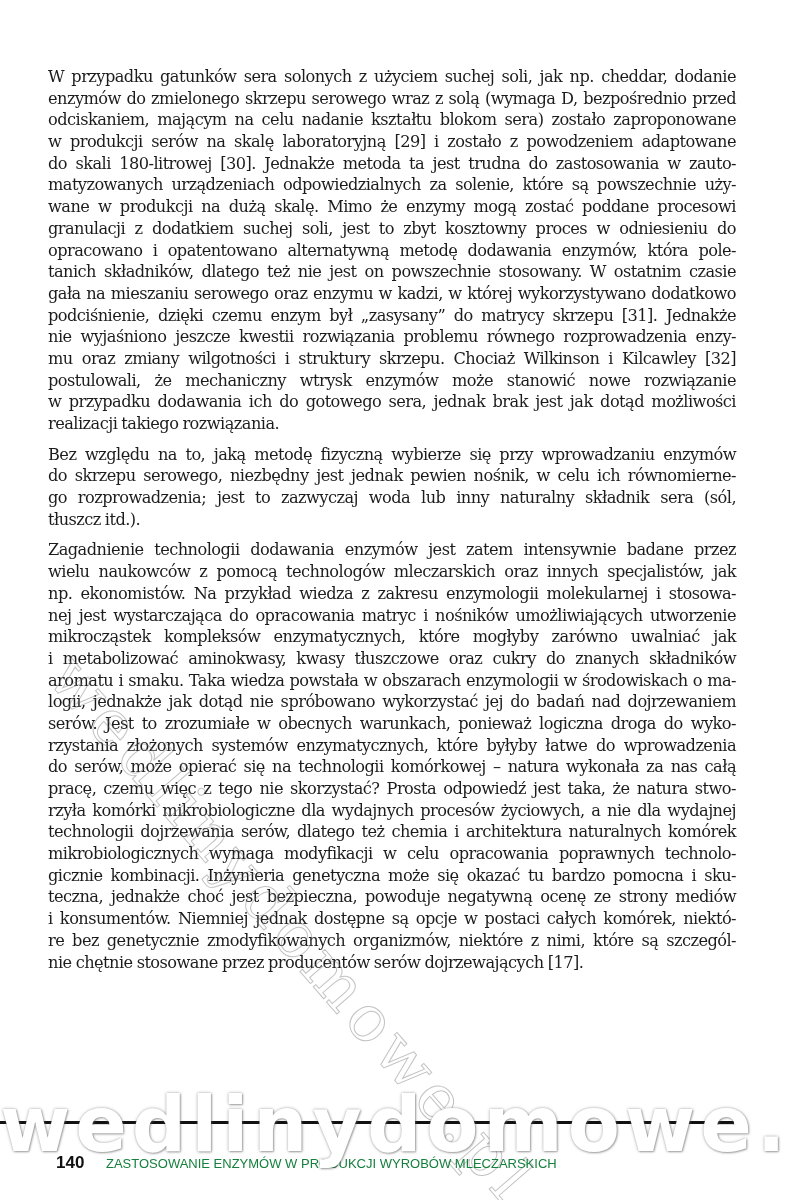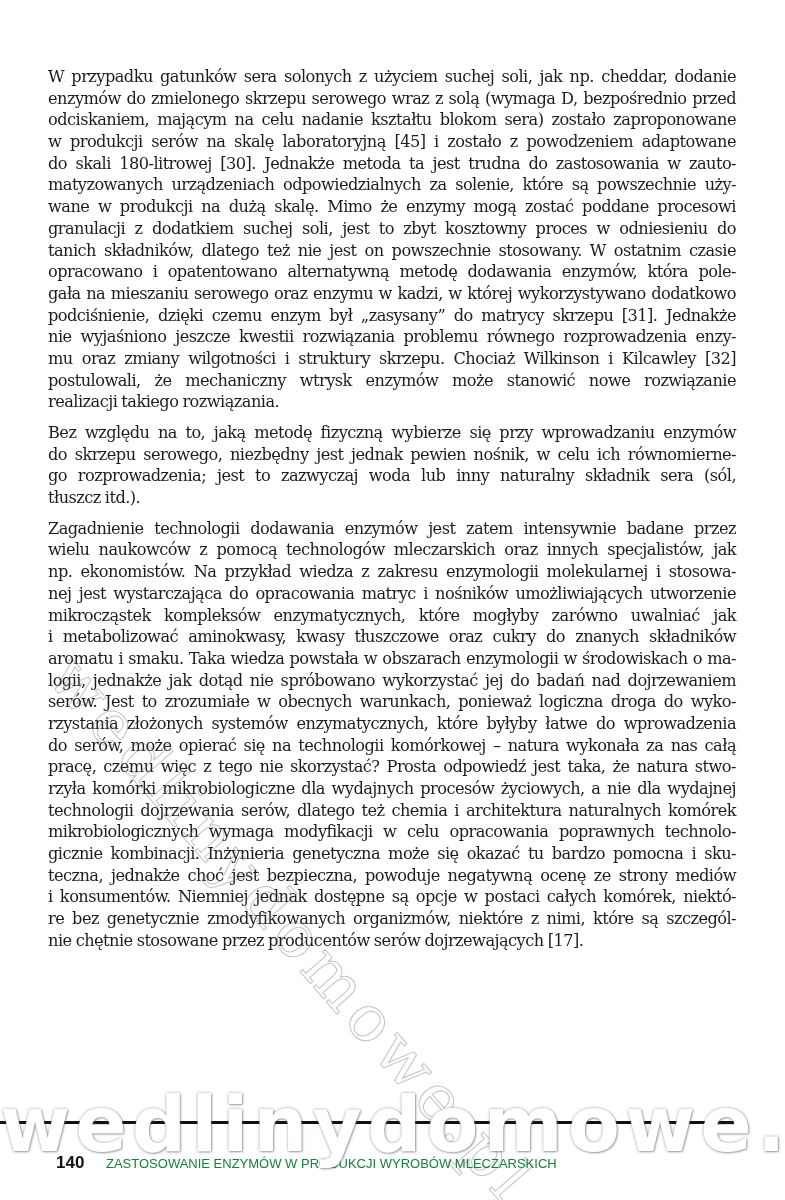--- a/index.html
+++ b/index.html
@@ -48,32 +48,33 @@
 </head>
 <body>
 
 <div class="page">
 
   <div class="text-block">
     <div class="para">
         <span class="line">W przypadku gatunków sera solonych z użyciem suchej soli, jak np. cheddar, dodanie</span>
         <span class="line">enzymów do zmielonego skrzepu serowego wraz z solą (wymaga D, bezpośrednio przed</span>
         <span class="line">odciskaniem, mającym na celu nadanie kształtu blokom sera) zostało zaproponowane</span>
-        <span class="line">w produkcji serów na skalę laboratoryjną [45] i zostało z powodzeniem adaptowane</span>
+        <span class="line">w produkcji serów na skalę laboratoryjną [29] i zostało z powodzeniem adaptowane</span>
         <span class="line">do skali 180-litrowej [30]. Jednakże metoda ta jest trudna do zastosowania w zauto-</span>
         <span class="line">matyzowanych urządzeniach odpowiedzialnych za solenie, które są powszechnie uży-</span>
         <span class="line">wane w produkcji na dużą skalę. Mimo że enzymy mogą zostać poddane procesowi</span>
         <span class="line">granulacji z dodatkiem suchej soli, jest to zbyt kosztowny proces w odniesieniu do</span>
+        <span class="line">opracowano i opatentowano alternatywną metodę dodawania enzymów, która pole-</span>
         <span class="line">tanich składników, dlatego też nie jest on powszechnie stosowany. W ostatnim czasie</span>
-        <span class="line">opracowano i opatentowano alternatywną metodę dodawania enzymów, która pole-</span>
         <span class="line">gała na mieszaniu serowego oraz enzymu w kadzi, w której wykorzystywano dodatkowo</span>
         <span class="line">podciśnienie, dzięki czemu enzym był „zasysany” do matrycy skrzepu [31]. Jednakże</span>
         <span class="line">nie wyjaśniono jeszcze kwestii rozwiązania problemu równego rozprowadzenia enzy-</span>
         <span class="line">mu oraz zmiany wilgotności i struktury skrzepu. Chociaż Wilkinson i Kilcawley [32]</span>
         <span class="line">postulowali, że mechaniczny wtrysk enzymów może stanowić nowe rozwiązanie</span>
+        <span class="line">w przypadku dodawania ich do gotowego sera, jednak brak jest jak dotąd możliwości</span>
         <span class="line last">realizacji takiego rozwiązania.</span>
       </div>
     <div class="para">
         <span class="line">Bez względu na to, jaką metodę fizyczną wybierze się przy wprowadzaniu enzymów</span>
         <span class="line">do skrzepu serowego, niezbędny jest jednak pewien nośnik, w celu ich równomierne-</span>
         <span class="line">go rozprowadzenia; jest to zazwyczaj woda lub inny naturalny składnik sera (sól,</span>
         <span class="line last">tłuszcz itd.).</span>
       </div>
     <div class="para">
         <span class="line">Zagadnienie technologii dodawania enzymów jest zatem intensywnie badane przez</span>

